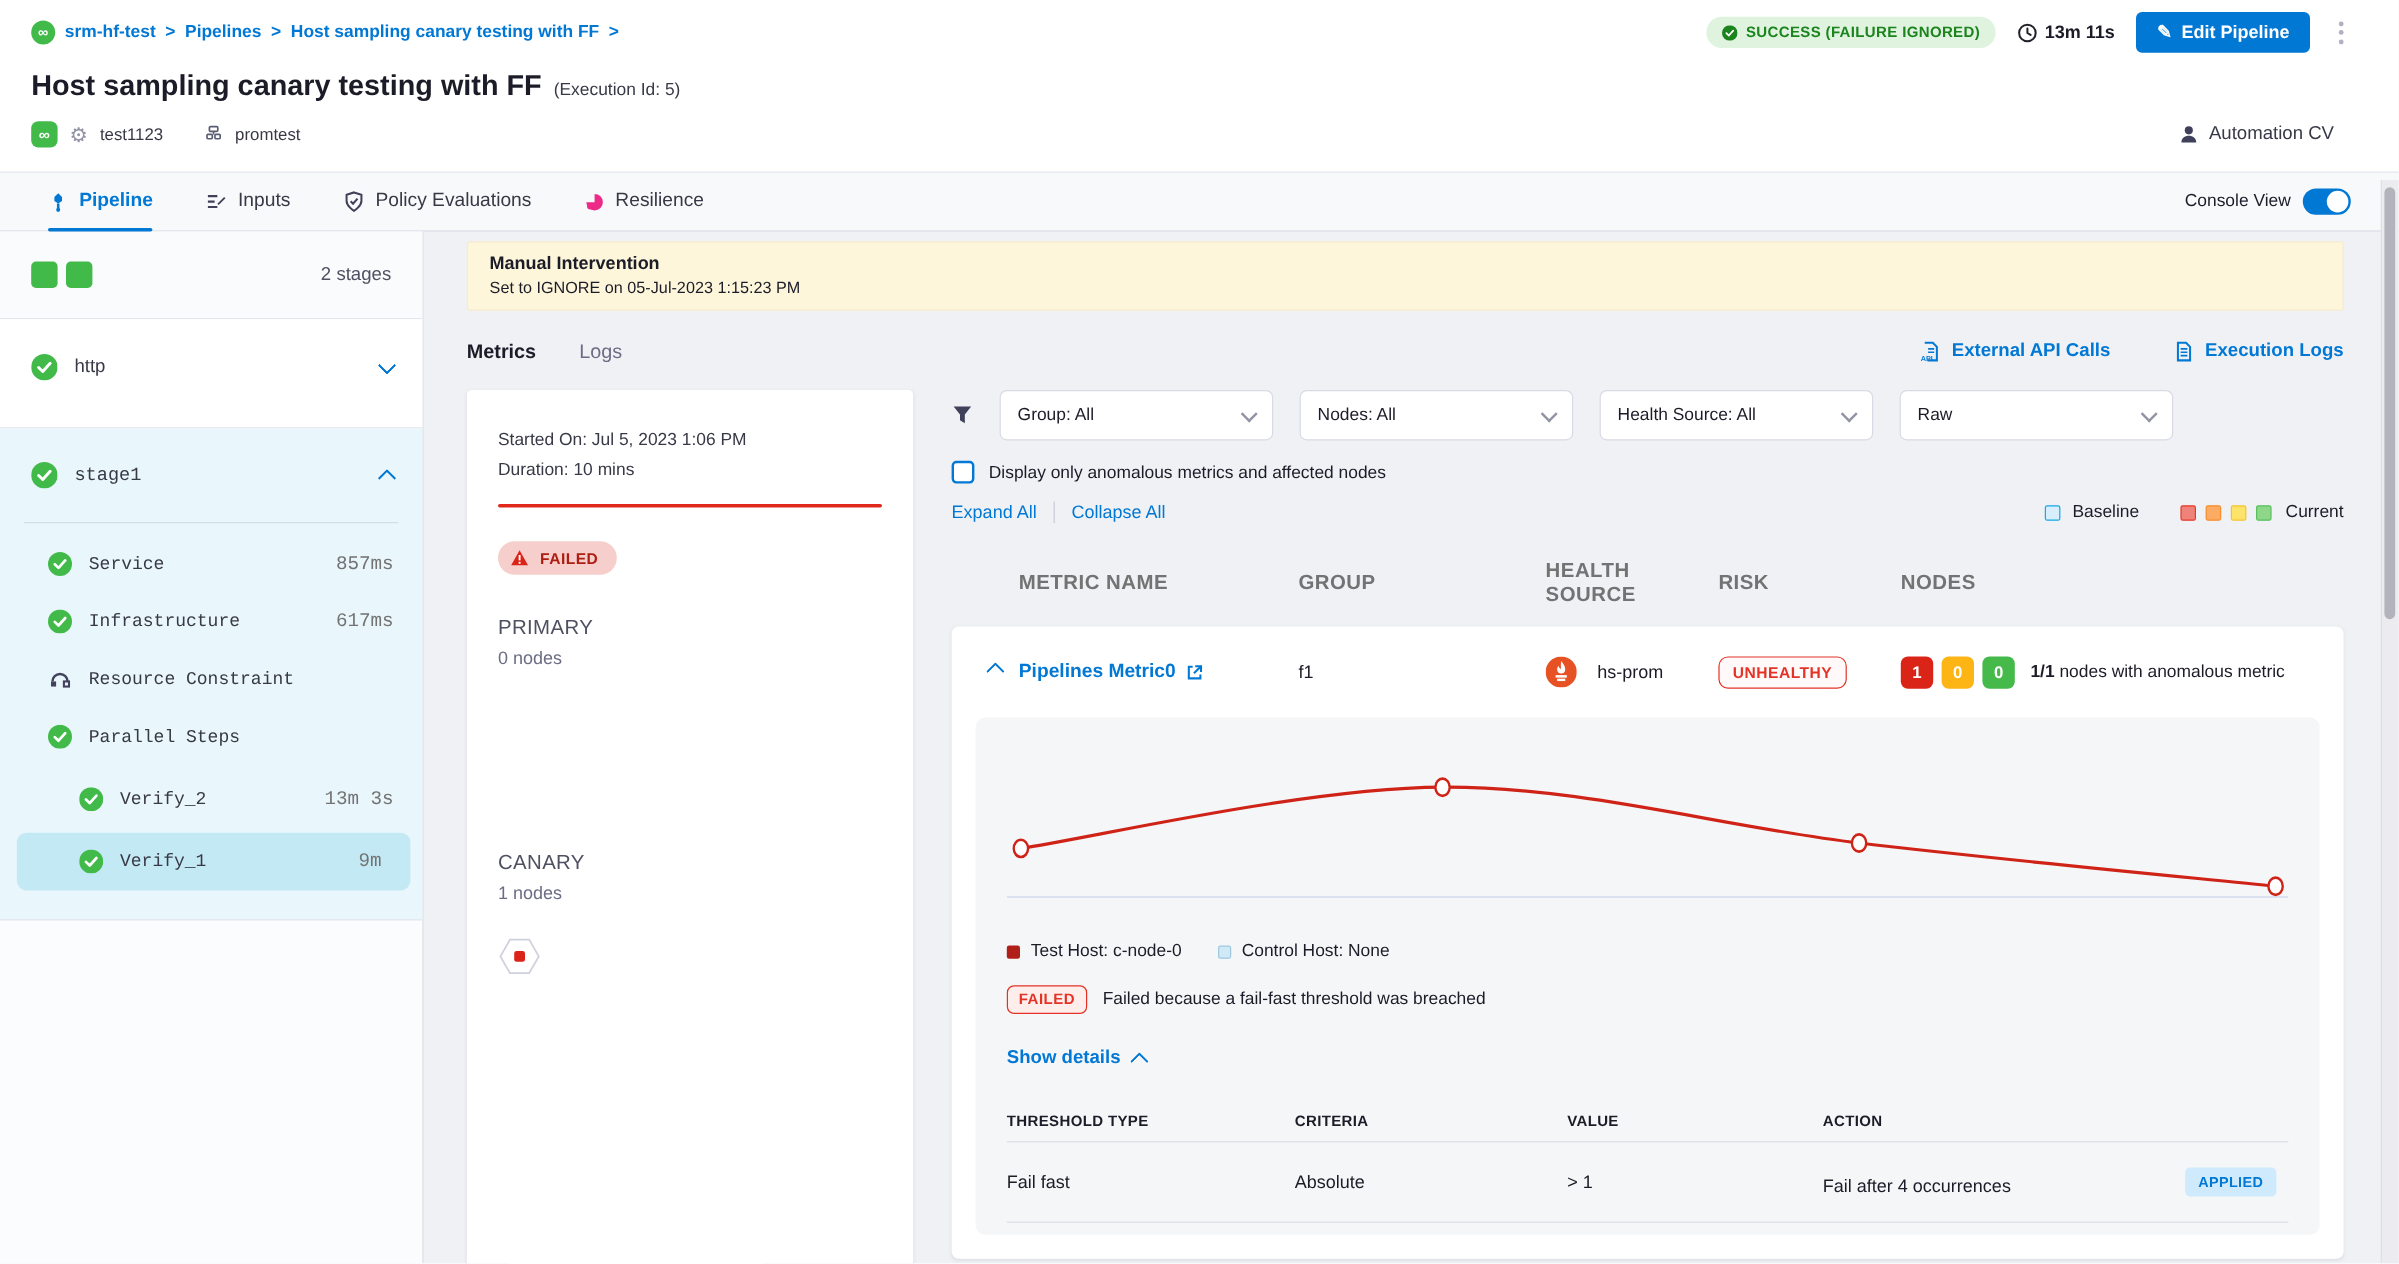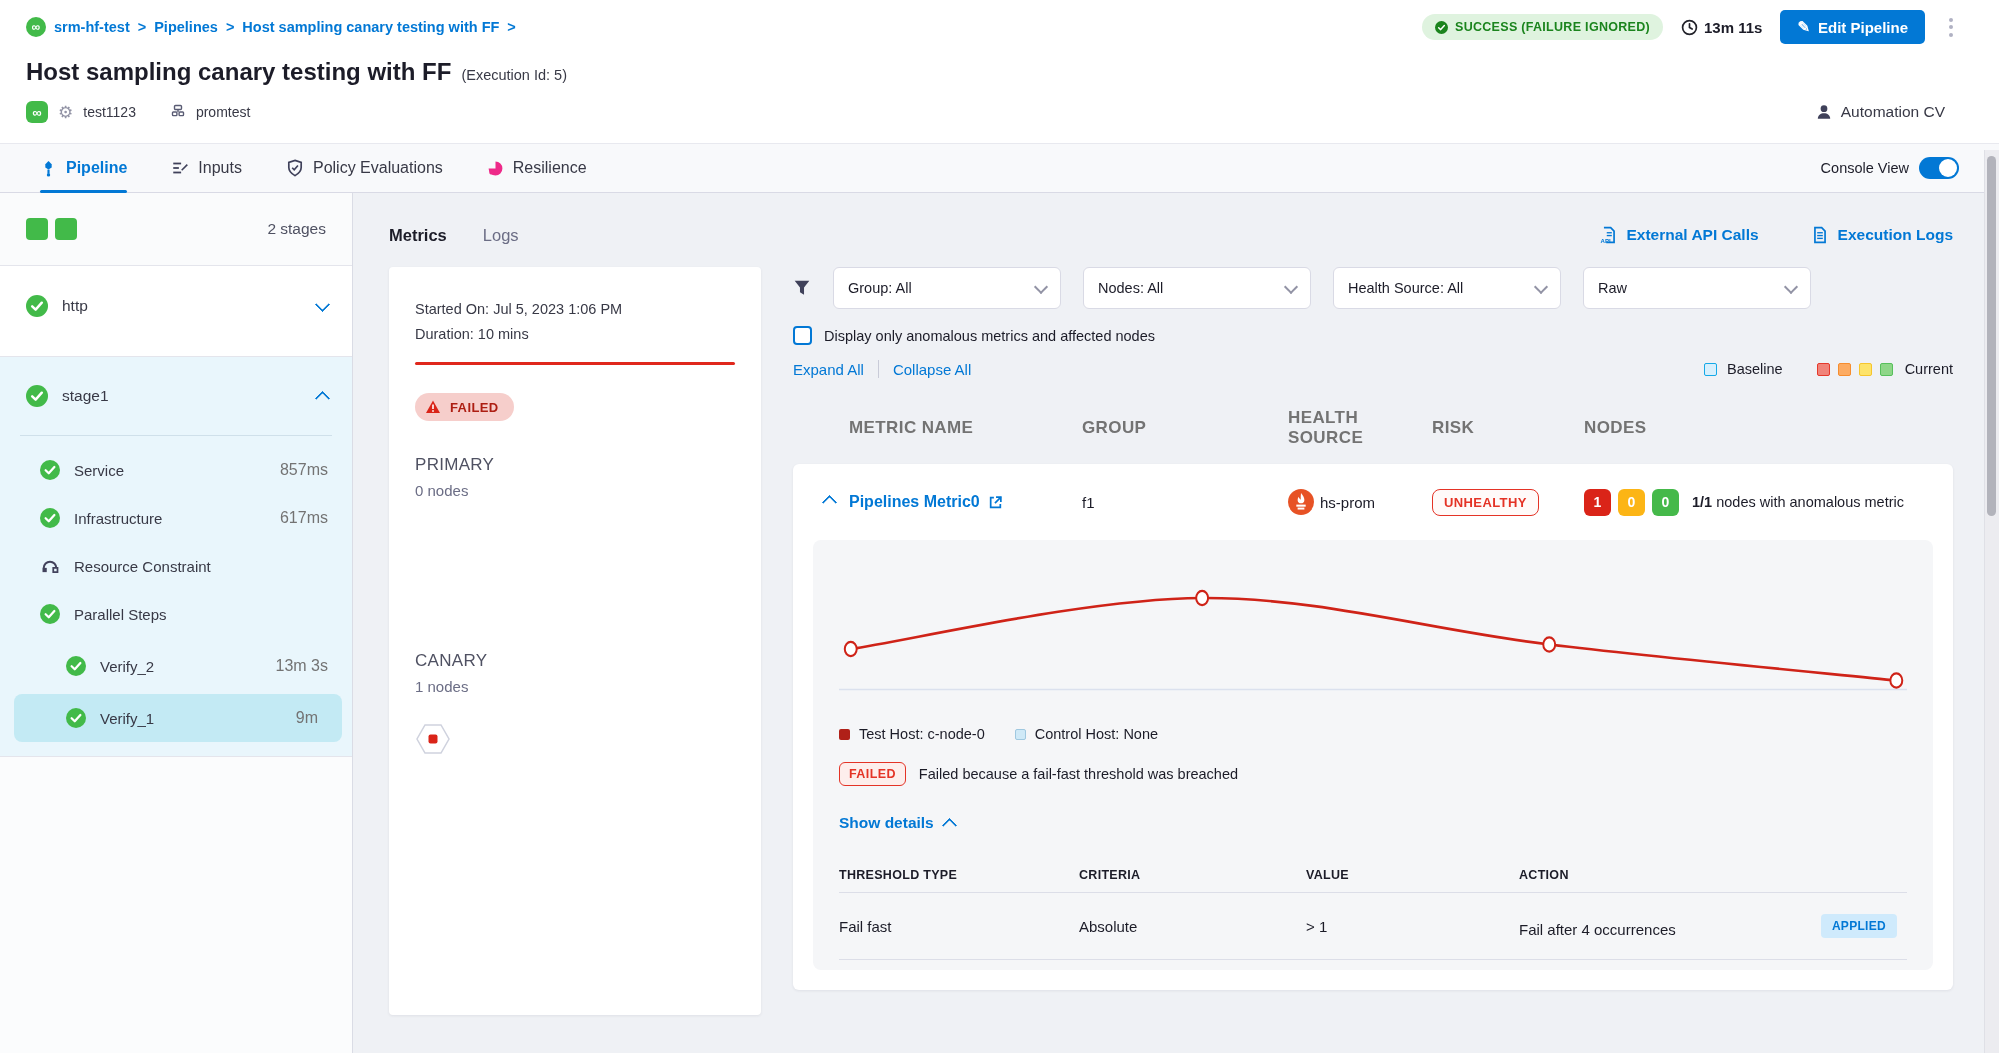--- a/index.html
+++ b/index.html
@@ -52,21 +52,21 @@
   .stagecount{height:72px;display:flex;align-items:center;padding:0 26px;border-bottom:1px solid #e4e5ec;background:#fafbfc;}
   .sq{width:22px;height:22px;border-radius:4px;background:#42ba49;margin-right:7px;}
   .stagecount .lbl{margin-left:auto;font-size:15.5px;color:#4f5162;}
   .group-row{height:80px;display:flex;align-items:center;padding:0 24px 10px 26px;background:#fff;
              border-bottom:1px solid #e4e5ec;cursor:pointer;}
   .group-row .g-lbl{margin-left:14px;font-size:15.5px;color:#383946;}
   .chev{display:inline-block;width:9px;height:9px;border-right:2.5px solid #0278d5;border-bottom:2.5px solid #0278d5;border-radius:1px;}
   .chev.down{transform:rotate(45deg);margin-top:-4px;}
   .chev.up{transform:rotate(-135deg);margin-top:4px;}
   .g-chev{margin-left:auto;}
-  .stage1-wrap{background:#e9f6fc;padding-bottom:14px;border-bottom:1px solid #e4e5ec;}
+  .stage1-wrap{background:#e9f6fc;padding-bottom:24px;border-bottom:1px solid #e4e5ec;font-family:Liberation Mono, monospace;}
   .stage1-head{height:78px;display:flex;align-items:center;padding:0 24px 0 26px;cursor:pointer;}
   .stage1-head .g-lbl{margin-left:14px;font-size:15.5px;color:#383946;}
   .stage-div{height:1px;background:#cfe0ea;margin:0 20px 10px 20px;}
   .step{height:48px;display:flex;align-items:center;padding:0 24px 0 40px;cursor:pointer;font-size:15px;color:#383946;}
   .step.indent{padding-left:66px;margin-top:4px;}
   .step .s-lbl{margin-left:14px;}
   .step .s-dur{margin-left:auto;font-size:16px;color:#737373;}
   .step.selected{background:#c3eaf4;border-radius:8px;margin-left:14px;margin-right:10px;padding-left:52px;}
 
   
@@ -118,21 +118,21 @@
   .lg-gap{width:18px;}
 
   .mt-grid{display:grid;grid-template-columns:56px 233px 206px 144px 152px 1fr;align-items:center;}
   .mt-head{margin-top:30px;font-size:17px;font-weight:bold;color:#737373;letter-spacing:.4px;}
   .metric-card{margin-top:16px;background:#fff;border-radius:6px;box-shadow:0 1px 3px rgba(40,41,61,.08);
                padding-bottom:20px;}
   .metric-row{height:76px;}
   .m-chev{justify-self:end;padding-right:14px;cursor:pointer;}
   .m-name{display:flex;align-items:center;gap:8px;color:#0278d5;font-size:16px;font-weight:600;cursor:pointer;}
   .m-grp{font-size:15px;color:#1c1c28;}
-  .m-hs{display:flex;align-items:center;gap:6px;font-size:15px;color:#1c1c28;}
+  .m-hs{display:flex;align-items:center;gap:17px;font-size:15px;color:#1c1c28;}
   .risk-badge{display:inline-flex;border:1.5px solid #e43326;color:#e43326;background:#fffaf9;
               font-size:13px;font-weight:bold;letter-spacing:.4px;padding:5px 11px;border-radius:8px;}
   .nodes-cell{display:flex;align-items:center;gap:7px;}
   .nb{width:27px;height:27px;border-radius:6px;color:#fff;font-size:14px;font-weight:bold;
       display:flex;align-items:center;justify-content:center;}
   .nb.red{background:#da2418;}
   .nb.yel{background:#fcb515;}
   .nb.grn{background:#45b94a;}
   .nodes-txt{font-size:14.5px;color:#1c1c28;margin-left:6px;}
   .nodes-txt b{font-weight:bold;}
@@ -344,20 +344,24 @@
               <path d="M4.5 8.2 L7 10.6 L11.5 5.6" stroke="#fff" stroke-width="1.8" fill="none" stroke-linecap="round" stroke-linejoin="round"></path>
             </svg>
           <span class="s-lbl">Verify_1</span>
           <span class="s-dur">9m</span>
         </div>
       </div>
     </div>
 
     <div class="main">
 
+      <div class="banner">
+        <div class="b-title">Manual Intervention</div>
+        <div class="b-sub">Set to IGNORE on 05-Jul-2023 1:15:23 PM</div>
+      </div>
 
       <div class="panel-tabs">
         <span class="ptab active">Metrics</span>
         <span class="ptab">Logs</span>
         <div class="plinks">
           <span class="plink">
             <svg width="18" height="18" viewBox="0 0 16 16">
                 <path d="M3.5 1.5 H9.5 L12.5 4.5 V14.5 H5.5" fill="none" stroke="#0278d5" stroke-width="1.5"></path>
                 <line x1="6" y1="6" x2="10.5" y2="6" stroke="#0278d5" stroke-width="1.2"></line>
                 <line x1="6" y1="8.5" x2="10.5" y2="8.5" stroke="#0278d5" stroke-width="1.2"></line>

